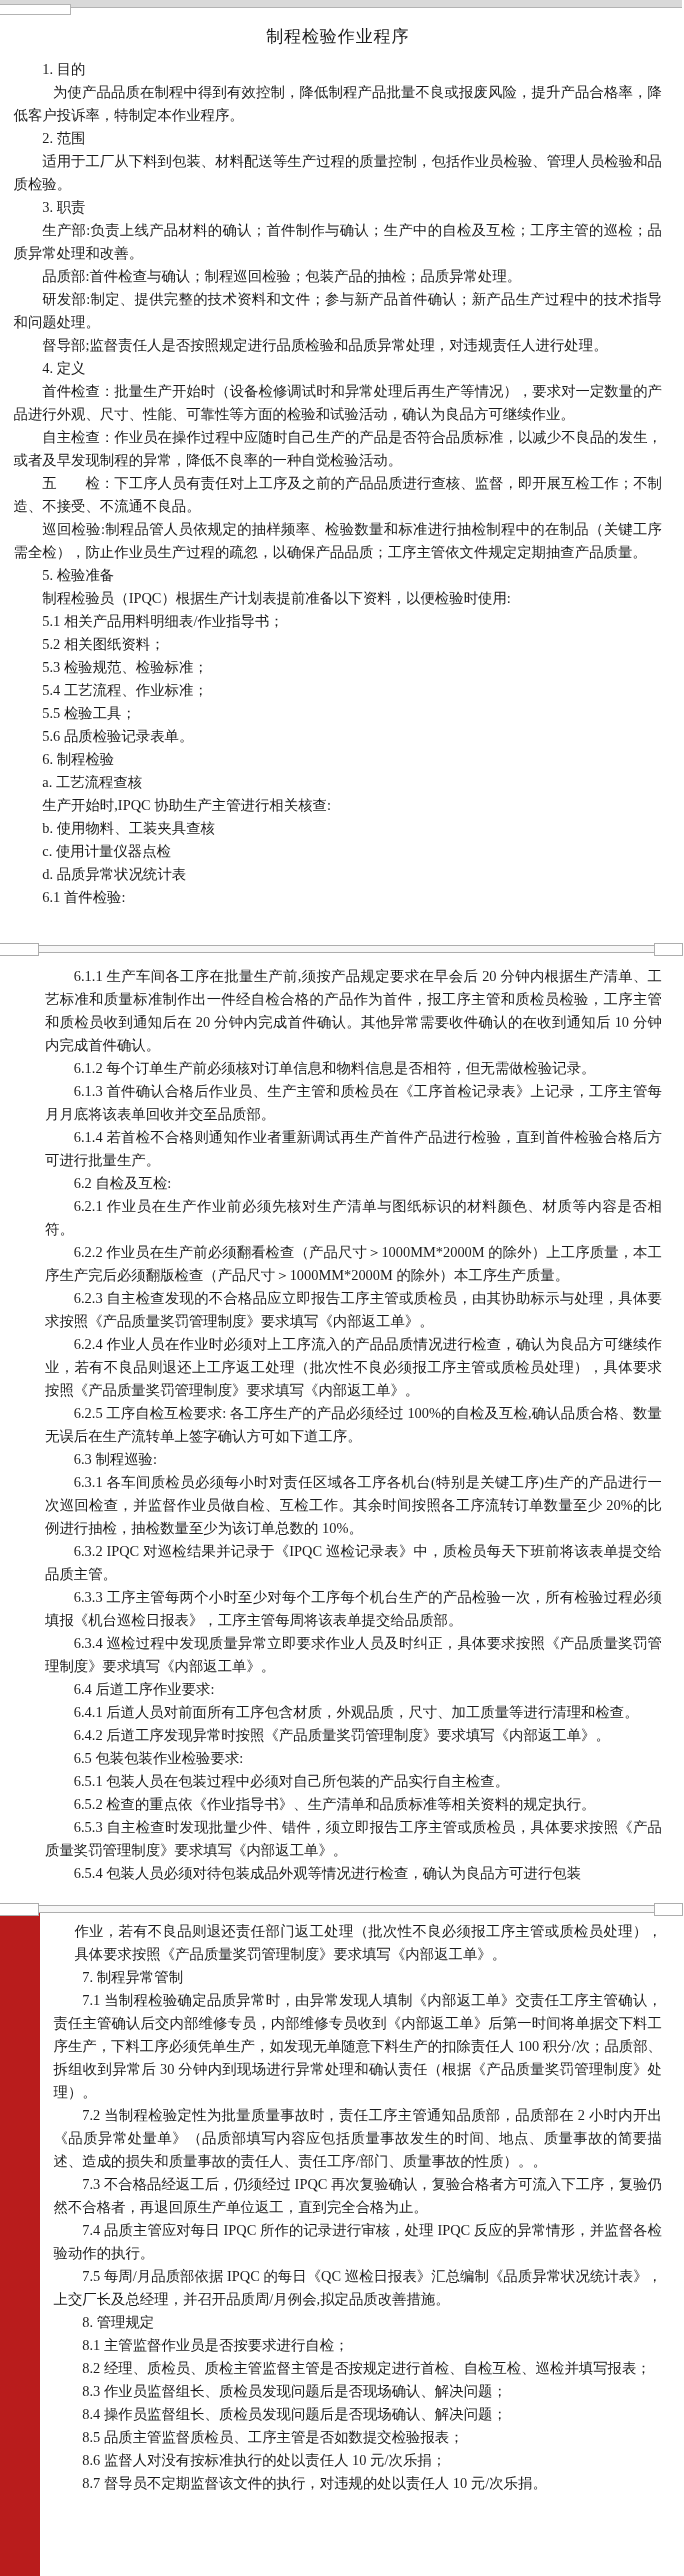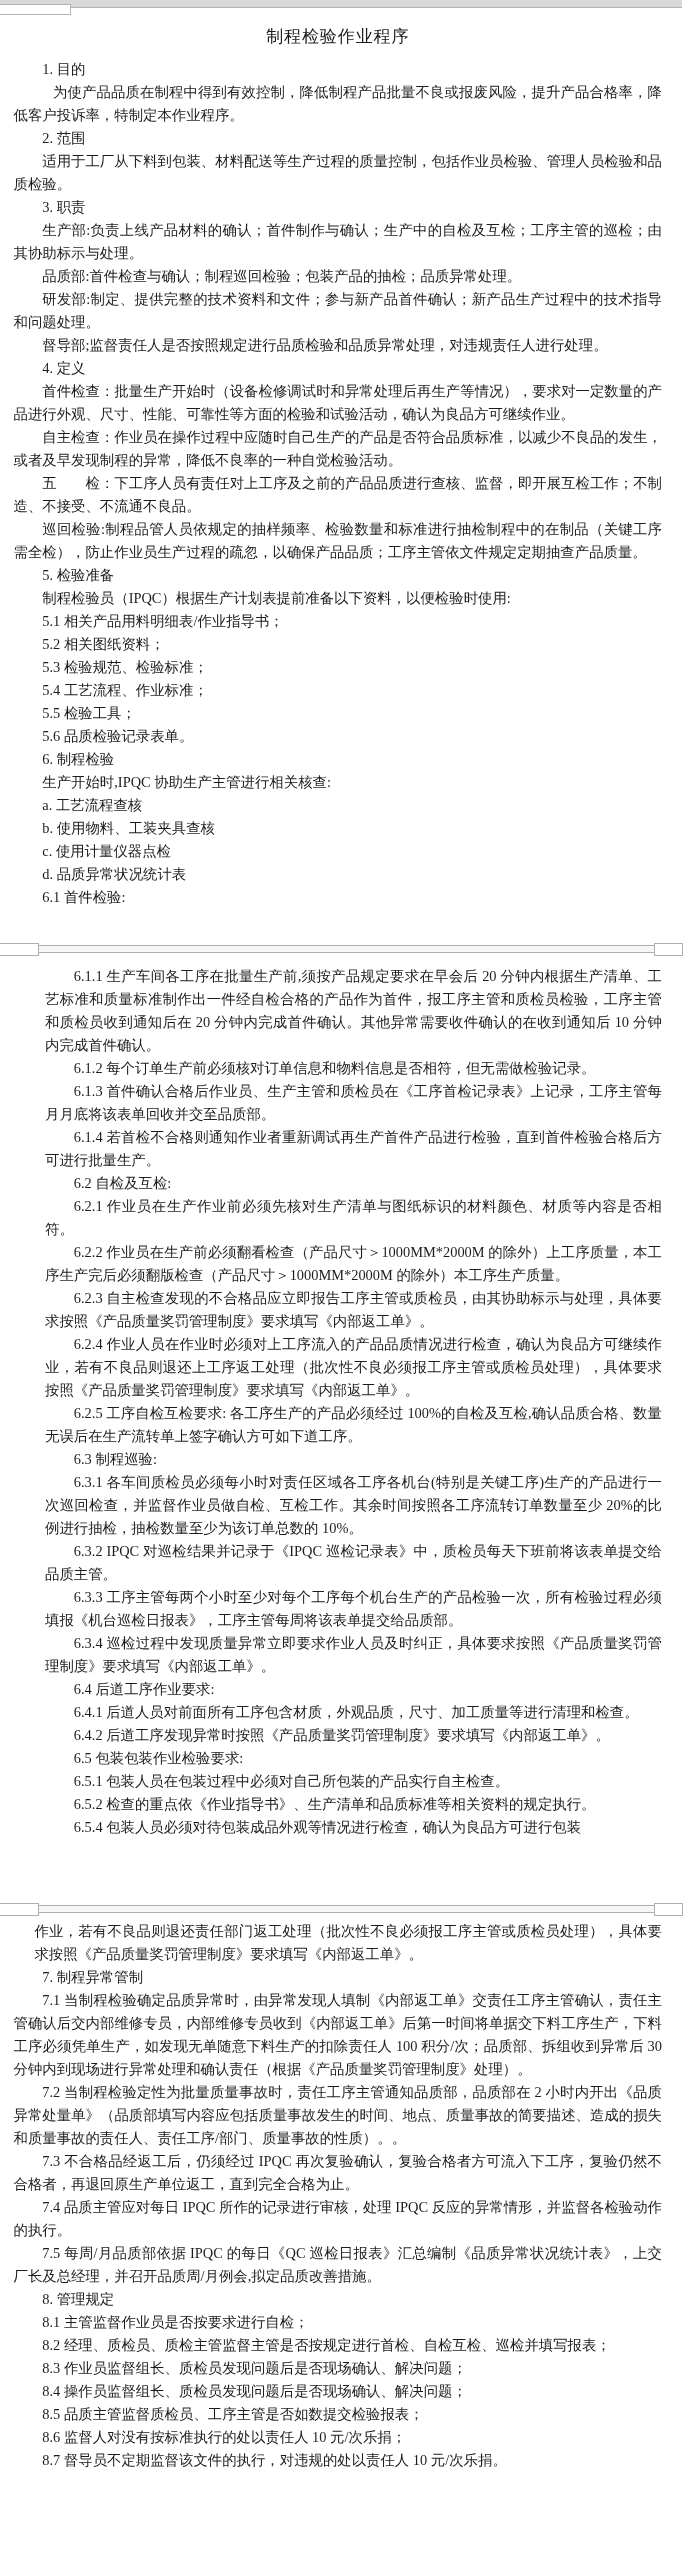--- a/index.html
+++ b/index.html
@@ -11,21 +11,21 @@
   .corner-top-left{position:absolute;left:-0.9px;top:3.6px;width:70px;height:9px;background:#ffffff;border:0.9px solid #b3b3b3;}
 
   
   .page-gap{position:relative;height:8px;background:#f7f7f7;border-top:0.9px solid #adadad;border-bottom:0.9px solid #adadad;box-sizing:border-box;}
   .corner-left{position:absolute;left:-0.9px;top:-3.6px;width:38px;height:11.7px;background:#ffffff;border:0.9px solid #adadad;}
   .corner-right{position:absolute;right:-0.9px;top:-3.6px;width:27px;height:11.7px;background:#ffffff;border:0.9px solid #adadad;}
 
   .page{background:#ffffff;box-sizing:border-box;padding:9px 20px 0 13.5px;overflow:hidden;}
   .page.page1{height:937px;}
   .page.page2{height:952px;padding-top:11.7px;padding-left:45px;}
-  .page.page3{height:664px;padding-top:7.2px;}
+  .page.page3{height:664px;padding-top:7.2px;margin-left:40px;}
 
   p{margin:0;font-size:14.4px;line-height:23px;text-align:justify;text-indent:2em;
     word-break:break-all;}
   p.title{font-size:17px;line-height:27px;text-align:center;text-indent:0;margin:6.3px 0 8px 0;font-weight:400;letter-spacing:0.9px;}
   p.p-wide{text-indent:2.75em;}
   p.p-block{text-indent:0;margin-left:1.45em;}
 </style>
 </head>
 <body>
 
@@ -34,40 +34,40 @@
     <div class="corner-top-left"></div>
   </div>
 
 <div class="page page1">
       <p class="title">制程检验作业程序</p>
       <p class="p">1. 目的</p>
       <p class="p-wide">为使产品品质在制程中得到有效控制，降低制程产品批量不良或报废风险，提升产品合格率，降低客户投诉率，特制定本作业程序。</p>
       <p class="p">2. 范围</p>
       <p class="p">适用于工厂从下料到包装、材料配送等生产过程的质量控制，包括作业员检验、管理人员检验和品质检验。</p>
       <p class="p">3. 职责</p>
-      <p class="p">生产部:负责上线产品材料的确认；首件制作与确认；生产中的自检及互检；工序主管的巡检；由其协助标示与处理。</p>
+      <p class="p">生产部:负责上线产品材料的确认；首件制作与确认；生产中的自检及互检；工序主管的巡检；品质异常处理和改善。</p>
       <p class="p">品质部:首件检查与确认；制程巡回检验；包装产品的抽检；品质异常处理。</p>
       <p class="p">研发部:制定、提供完整的技术资料和文件；参与新产品首件确认；新产品生产过程中的技术指导和问题处理。</p>
       <p class="p">督导部;监督责任人是否按照规定进行品质检验和品质异常处理，对违规责任人进行处理。</p>
       <p class="p">4. 定义</p>
       <p class="p">首件检查：批量生产开始时（设备检修调试时和异常处理后再生产等情况），要求对一定数量的产品进行外观、尺寸、性能、可靠性等方面的检验和试验活动，确认为良品方可继续作业。</p>
       <p class="p">自主检查：作业员在操作过程中应随时自己生产的产品是否符合品质标准，以减少不良品的发生，或者及早发现制程的异常，降低不良率的一种自觉检验活动。</p>
       <p class="p">五　　检：下工序人员有责任对上工序及之前的产品品质进行查核、监督，即开展互检工作；不制造、不接受、不流通不良品。</p>
       <p class="p">巡回检验:制程品管人员依规定的抽样频率、检验数量和标准进行抽检制程中的在制品（关键工序需全检），防止作业员生产过程的疏忽，以确保产品品质；工序主管依文件规定定期抽查产品质量。</p>
       <p class="p">5. 检验准备</p>
       <p class="p">制程检验员（IPQC）根据生产计划表提前准备以下资料，以便检验时使用:</p>
       <p class="p">5.1 相关产品用料明细表/作业指导书；</p>
       <p class="p">5.2 相关图纸资料；</p>
       <p class="p">5.3 检验规范、检验标准；</p>
       <p class="p">5.4 工艺流程、作业标准；</p>
       <p class="p">5.5 检验工具；</p>
       <p class="p">5.6 品质检验记录表单。</p>
       <p class="p">6. 制程检验</p>
+      <p class="p">a. 工艺流程查核</p>
       <p class="p">生产开始时,IPQC 协助生产主管进行相关核查:</p>
-      <p class="p">a. 工艺流程查核</p>
       <p class="p">b. 使用物料、工装夹具查核</p>
       <p class="p">c. 使用计量仪器点检</p>
       <p class="p">d. 品质异常状况统计表</p>
       <p class="p">6.1 首件检验:</p>
     </div>
     <div class="page-gap">
       <div class="corner-left"></div>
       <div class="corner-right"></div>
     </div>
     <div class="page page2">
@@ -85,20 +85,21 @@
       <p class="p">6.3.1 各车间质检员必须每小时对责任区域各工序各机台(特别是关键工序)生产的产品进行一次巡回检查，并监督作业员做自检、互检工作。其余时间按照各工序流转订单数量至少 20%的比例进行抽检，抽检数量至少为该订单总数的 10%。</p>
       <p class="p">6.3.2 IPQC 对巡检结果并记录于《IPQC 巡检记录表》中，质检员每天下班前将该表单提交给品质主管。</p>
       <p class="p">6.3.3 工序主管每两个小时至少对每个工序每个机台生产的产品检验一次，所有检验过程必须填报《机台巡检日报表》，工序主管每周将该表单提交给品质部。</p>
       <p class="p">6.3.4 巡检过程中发现质量异常立即要求作业人员及时纠正，具体要求按照《产品质量奖罚管理制度》要求填写《内部返工单》。</p>
       <p class="p">6.4 后道工序作业要求:</p>
       <p class="p">6.4.1 后道人员对前面所有工序包含材质，外观品质，尺寸、加工质量等进行清理和检查。</p>
       <p class="p">6.4.2 后道工序发现异常时按照《产品质量奖罚管理制度》要求填写《内部返工单》。</p>
       <p class="p">6.5 包装包装作业检验要求:</p>
       <p class="p">6.5.1 包装人员在包装过程中必须对自己所包装的产品实行自主检查。</p>
       <p class="p">6.5.2 检查的重点依《作业指导书》、生产清单和品质标准等相关资料的规定执行。</p>
+      <p class="p">6.5.3 自主检查时发现批量少件、错件，须立即报告工序主管或质检员，具体要求按照《产品质量奖罚管理制度》要求填写《内部返工单》。</p>
       <p class="p">6.5.4 包装人员必须对待包装成品外观等情况进行检查，确认为良品方可进行包装</p>
     </div>
     <div class="page-gap">
       <div class="corner-left"></div>
       <div class="corner-right"></div>
     </div>
     <div class="page page3">
       <p class="p-block">作业，若有不良品则退还责任部门返工处理（批次性不良必须报工序主管或质检员处理），具体要求按照《产品质量奖罚管理制度》要求填写《内部返工单》。</p>
       <p class="p">7. 制程异常管制</p>
       <p class="p">7.1 当制程检验确定品质异常时，由异常发现人填制《内部返工单》交责任工序主管确认，责任主管确认后交内部维修专员，内部维修专员收到《内部返工单》后第一时间将单据交下料工序生产，下料工序必须凭单生产，如发现无单随意下料生产的扣除责任人 100 积分/次；品质部、拆组收到异常后 30 分钟内到现场进行异常处理和确认责任（根据《产品质量奖罚管理制度》处理）。</p>

